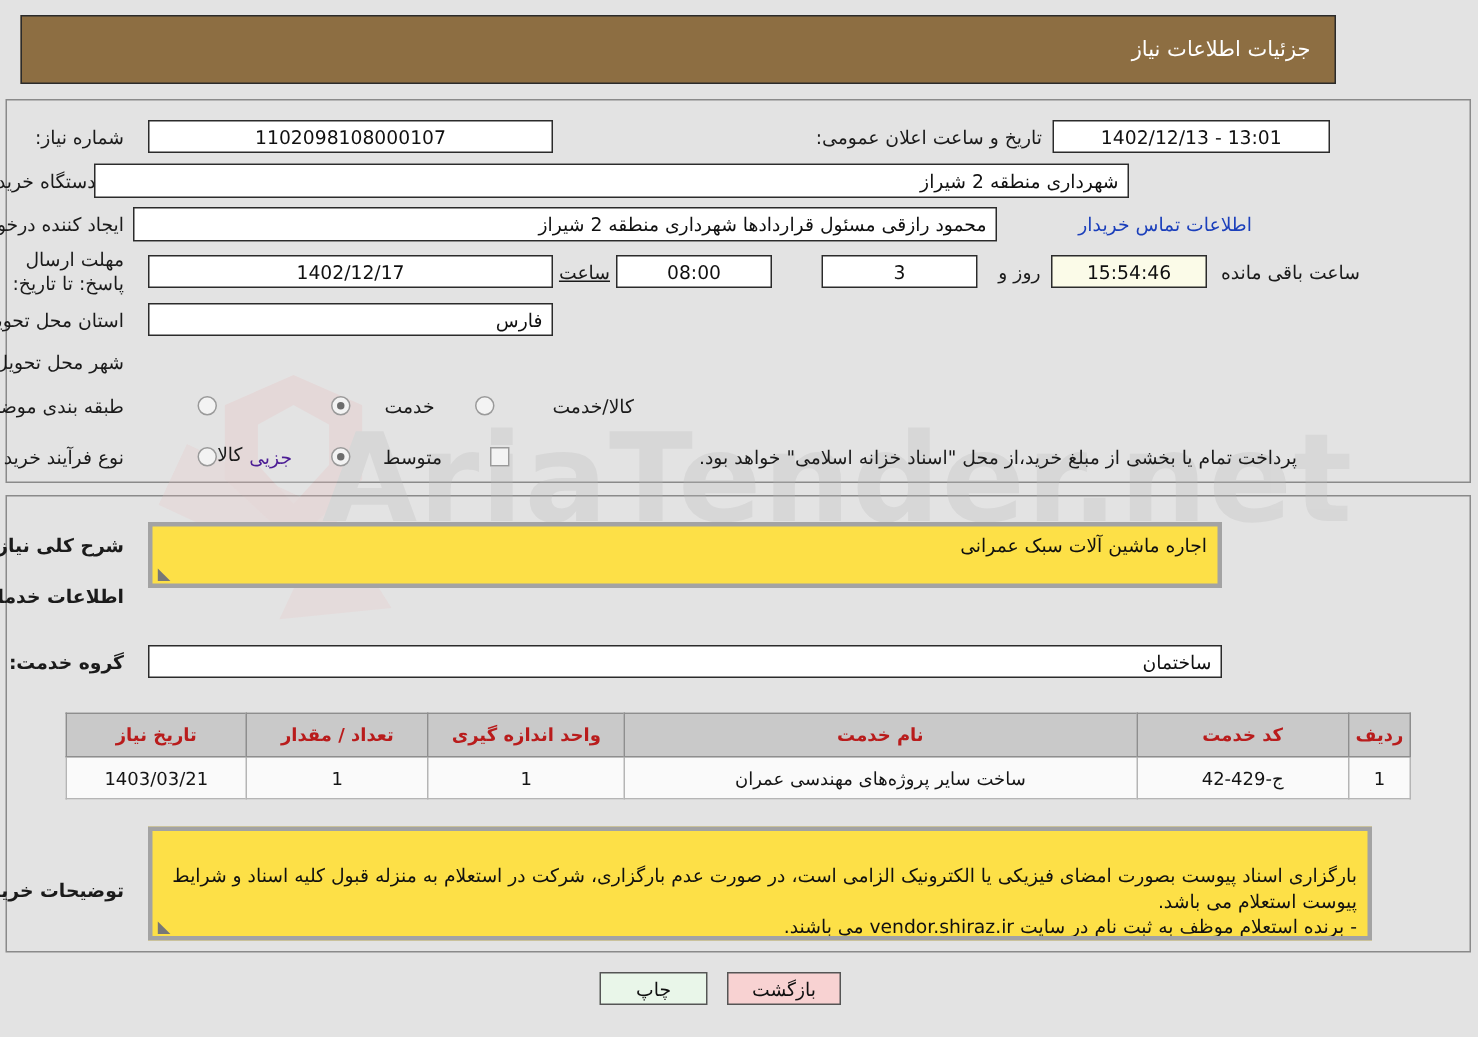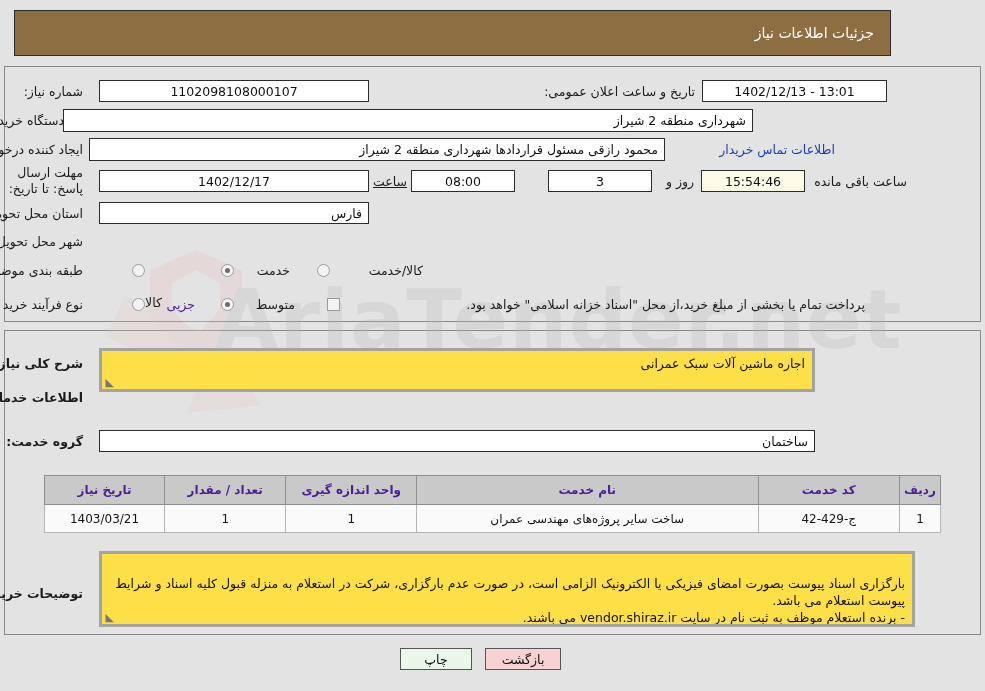--- a/index.html
+++ b/index.html
@@ -183,21 +183,21 @@
     left: 44px; top: 475px;
     width: 897px;
     border-collapse: collapse;
     z-index: 6;
     font-size: 12px;
     background: #fff;
   }
   .tbl th {
     background: #c9c9c9;
     border: 1px solid #8e8e8e;
-    color: #4c1d95;
+    color: #b91c1c;
     font-weight: bold;
     height: 28px;
     font-size: 12px;
     padding: 0 4px;
   }
   .tbl td {
     background: #fafafa;
     border: 1px solid #b5b5b5;
     color: #141414;
     height: 27px;

